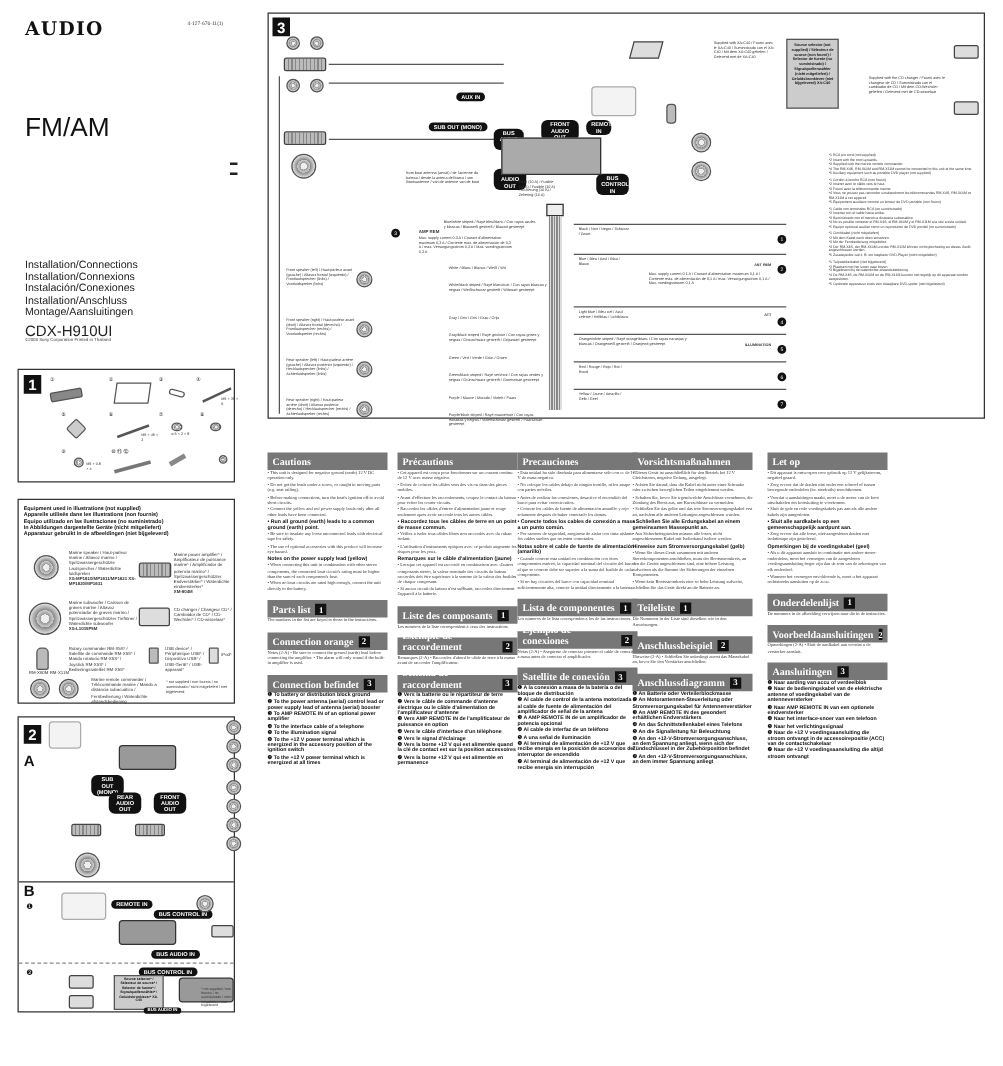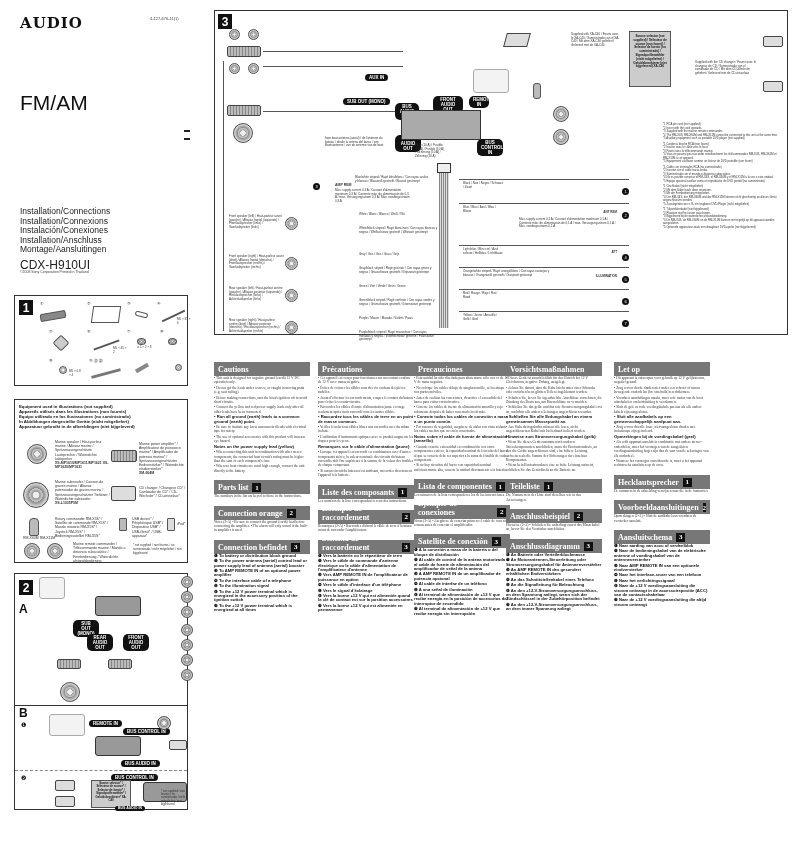--- a/index.html
+++ b/index.html
@@ -444,33 +444,33 @@
   <p>• Zorg ervoor dat de draden niet onder een schroef of tussen bewegende onderdelen (bv. stoelrails) terechtkomen.</p>
   <p>• Voordat u aansluitingen maakt, moet u de motor van de boot uitschakelen om kortsluiting te voorkomen.</p>
   <p>• Sluit de gele en rode voedingskabels pas aan als alle andere kabels zijn aangesloten.</p>
   <p class="b">• Sluit alle aardkabels op een gemeenschappelijk aardpunt aan.</p>
   <p>• Zorg ervoor dat alle losse, niet-aangesloten draden met isolatietape zijn geïsoleerd.</p>
   <p class="b">Opmerkingen bij de voedingskabel (geel)</p>
   <p>• Als u dit apparaat aansluit in combinatie met andere stereo-onderdelen, moet het vermogen van de aangesloten voedingsaansluiting hoger zijn dan de som van de zekeringen van elk onderdeel.</p>
   <p>• Wanneer het vermogen onvoldoende is, moet u het apparaat rechtstreeks aansluiten op de accu.</p>
   <div class="gap"></div>
   <div class="sec-h">
-      <span>Hecklautsprecher</span>
+      <span>Onderdelenlijst</span>
       <span class="n">1</span>
     </div>
   <p>De nummers in de afbeelding verwijzen naar die in de instructies.</p>
   <div class="gap"></div>
   <div class="sec-h">
       <span>Voorbeeldaansluitingen</span>
       <span class="n">2</span>
     </div>
   <p>Opmerkingen (2-A) • Sluit de aardkabel aan voordat u de versterker aansluit.</p>
   <div class="gap"></div>
   <div class="sec-h">
-      <span>Aansluitschema</span>
+      <span>Aansluitingen</span>
       <span class="n">3</span>
     </div>
   <p class="b">❶ Naar aarding van accu of verdeelblok</p>
   <p class="b">❷ Naar de bedieningskabel van de elektrische antenne of voedingskabel van de antenneversterker</p>
   <p class="b">❸ Naar AMP REMOTE IN van een optionele eindversterker</p>
   <p class="b">❹ Naar het interface-snoer van een telefoon</p>
   <p class="b">❺ Naar het verlichtingssignaal</p>
   <p class="b">❻ Naar de +12 V voedingsaansluiting die stroom ontvangt in de accessoirepositie (ACC) van de contactschakelaar</p>
   <p class="b">❼ Naar de +12 V voedingsaansluiting die altijd stroom ontvangt</p>
 </div>

